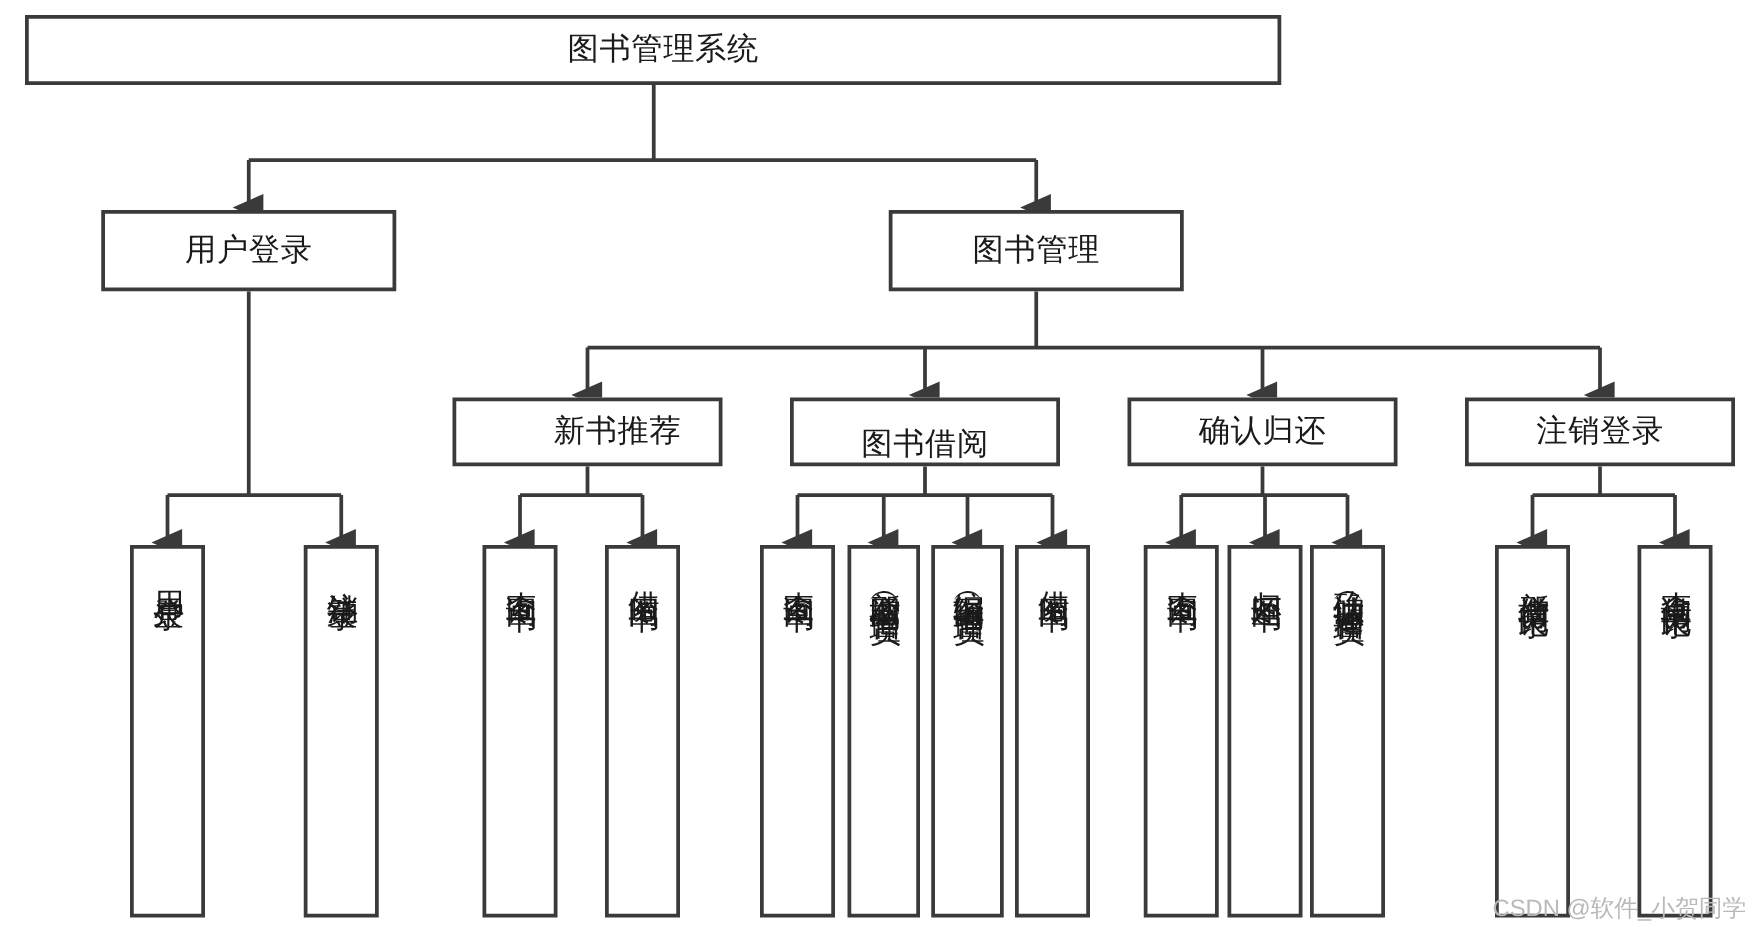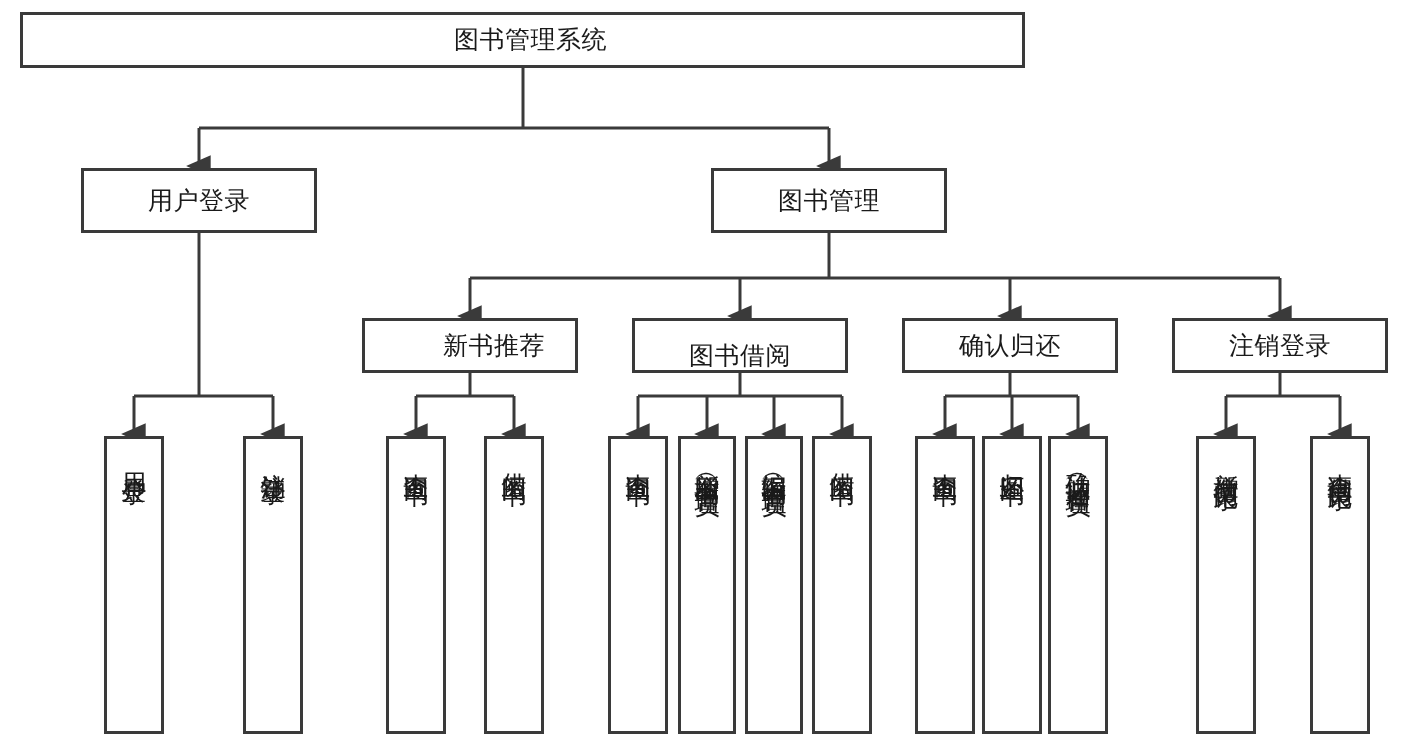--- a/index.html
+++ b/index.html
@@ -171,13 +171,14 @@
         <span class="label">确认归还（管理员）</span>
       </div>
       <div class="node vert" style="left: 1196px; top: 436px; width: 60px; height: 298px;">
         <span class="label">新增借阅记录</span>
       </div>
       <div class="node vert" style="left: 1310px; top: 436px; width: 60px; height: 298px;">
         <span class="label">查询借阅记录</span>
       </div>
     </div>
 
+  <div id="watermark">CSDN @软件_小贺同学</div>
 </div>
 
 </body></html>

